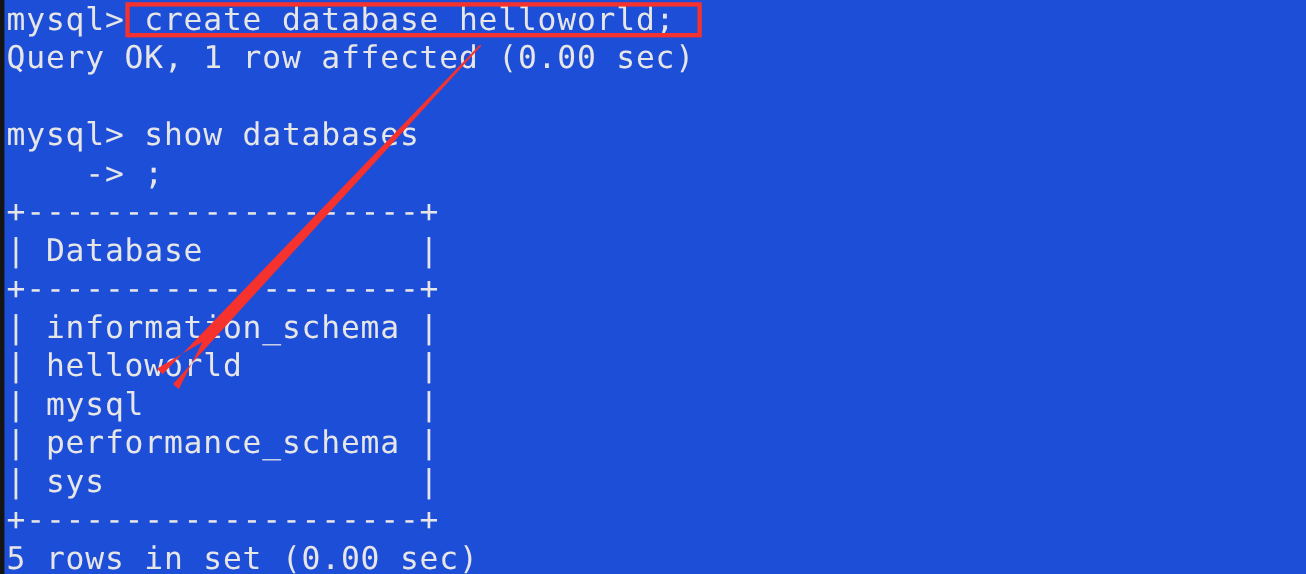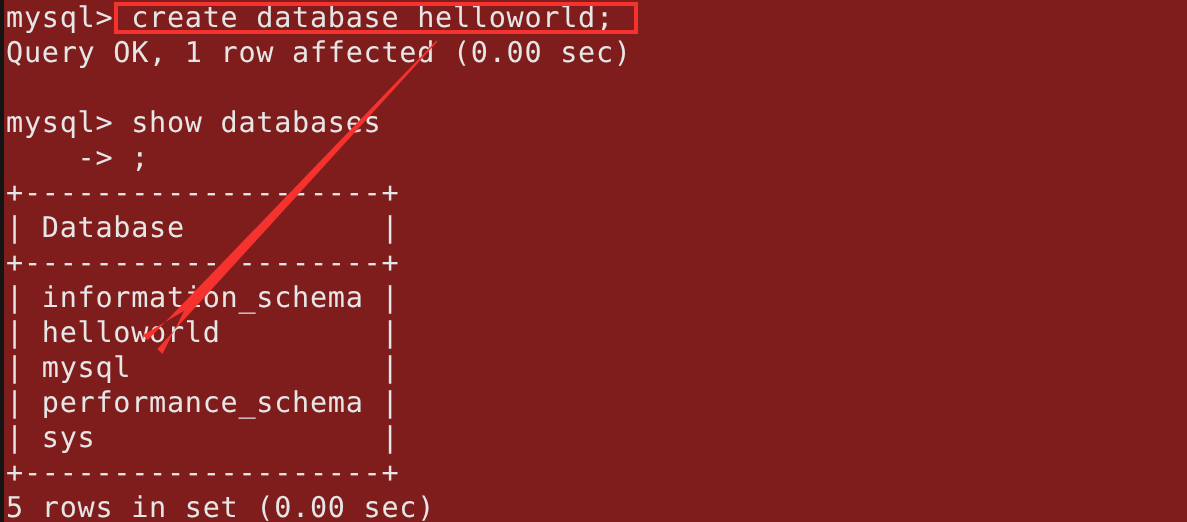--- a/index.html
+++ b/index.html
@@ -5,21 +5,21 @@
 <style>
   html, body {
     margin: 0;
     padding: 0;
     background: #000000;
   }
   #screen {
     position: relative;
     width: 1187px;
     height: 522px;
-    background: #7f1d1d;
+    background: #1d4ed8;
     overflow: hidden;
     font-family: "DejaVu Sans Mono", "Liberation Mono", monospace;
   }
   
   #left-edge {
     position: absolute;
     left: 0;
     top: 0;
     width: 4px;
     height: 522px;

